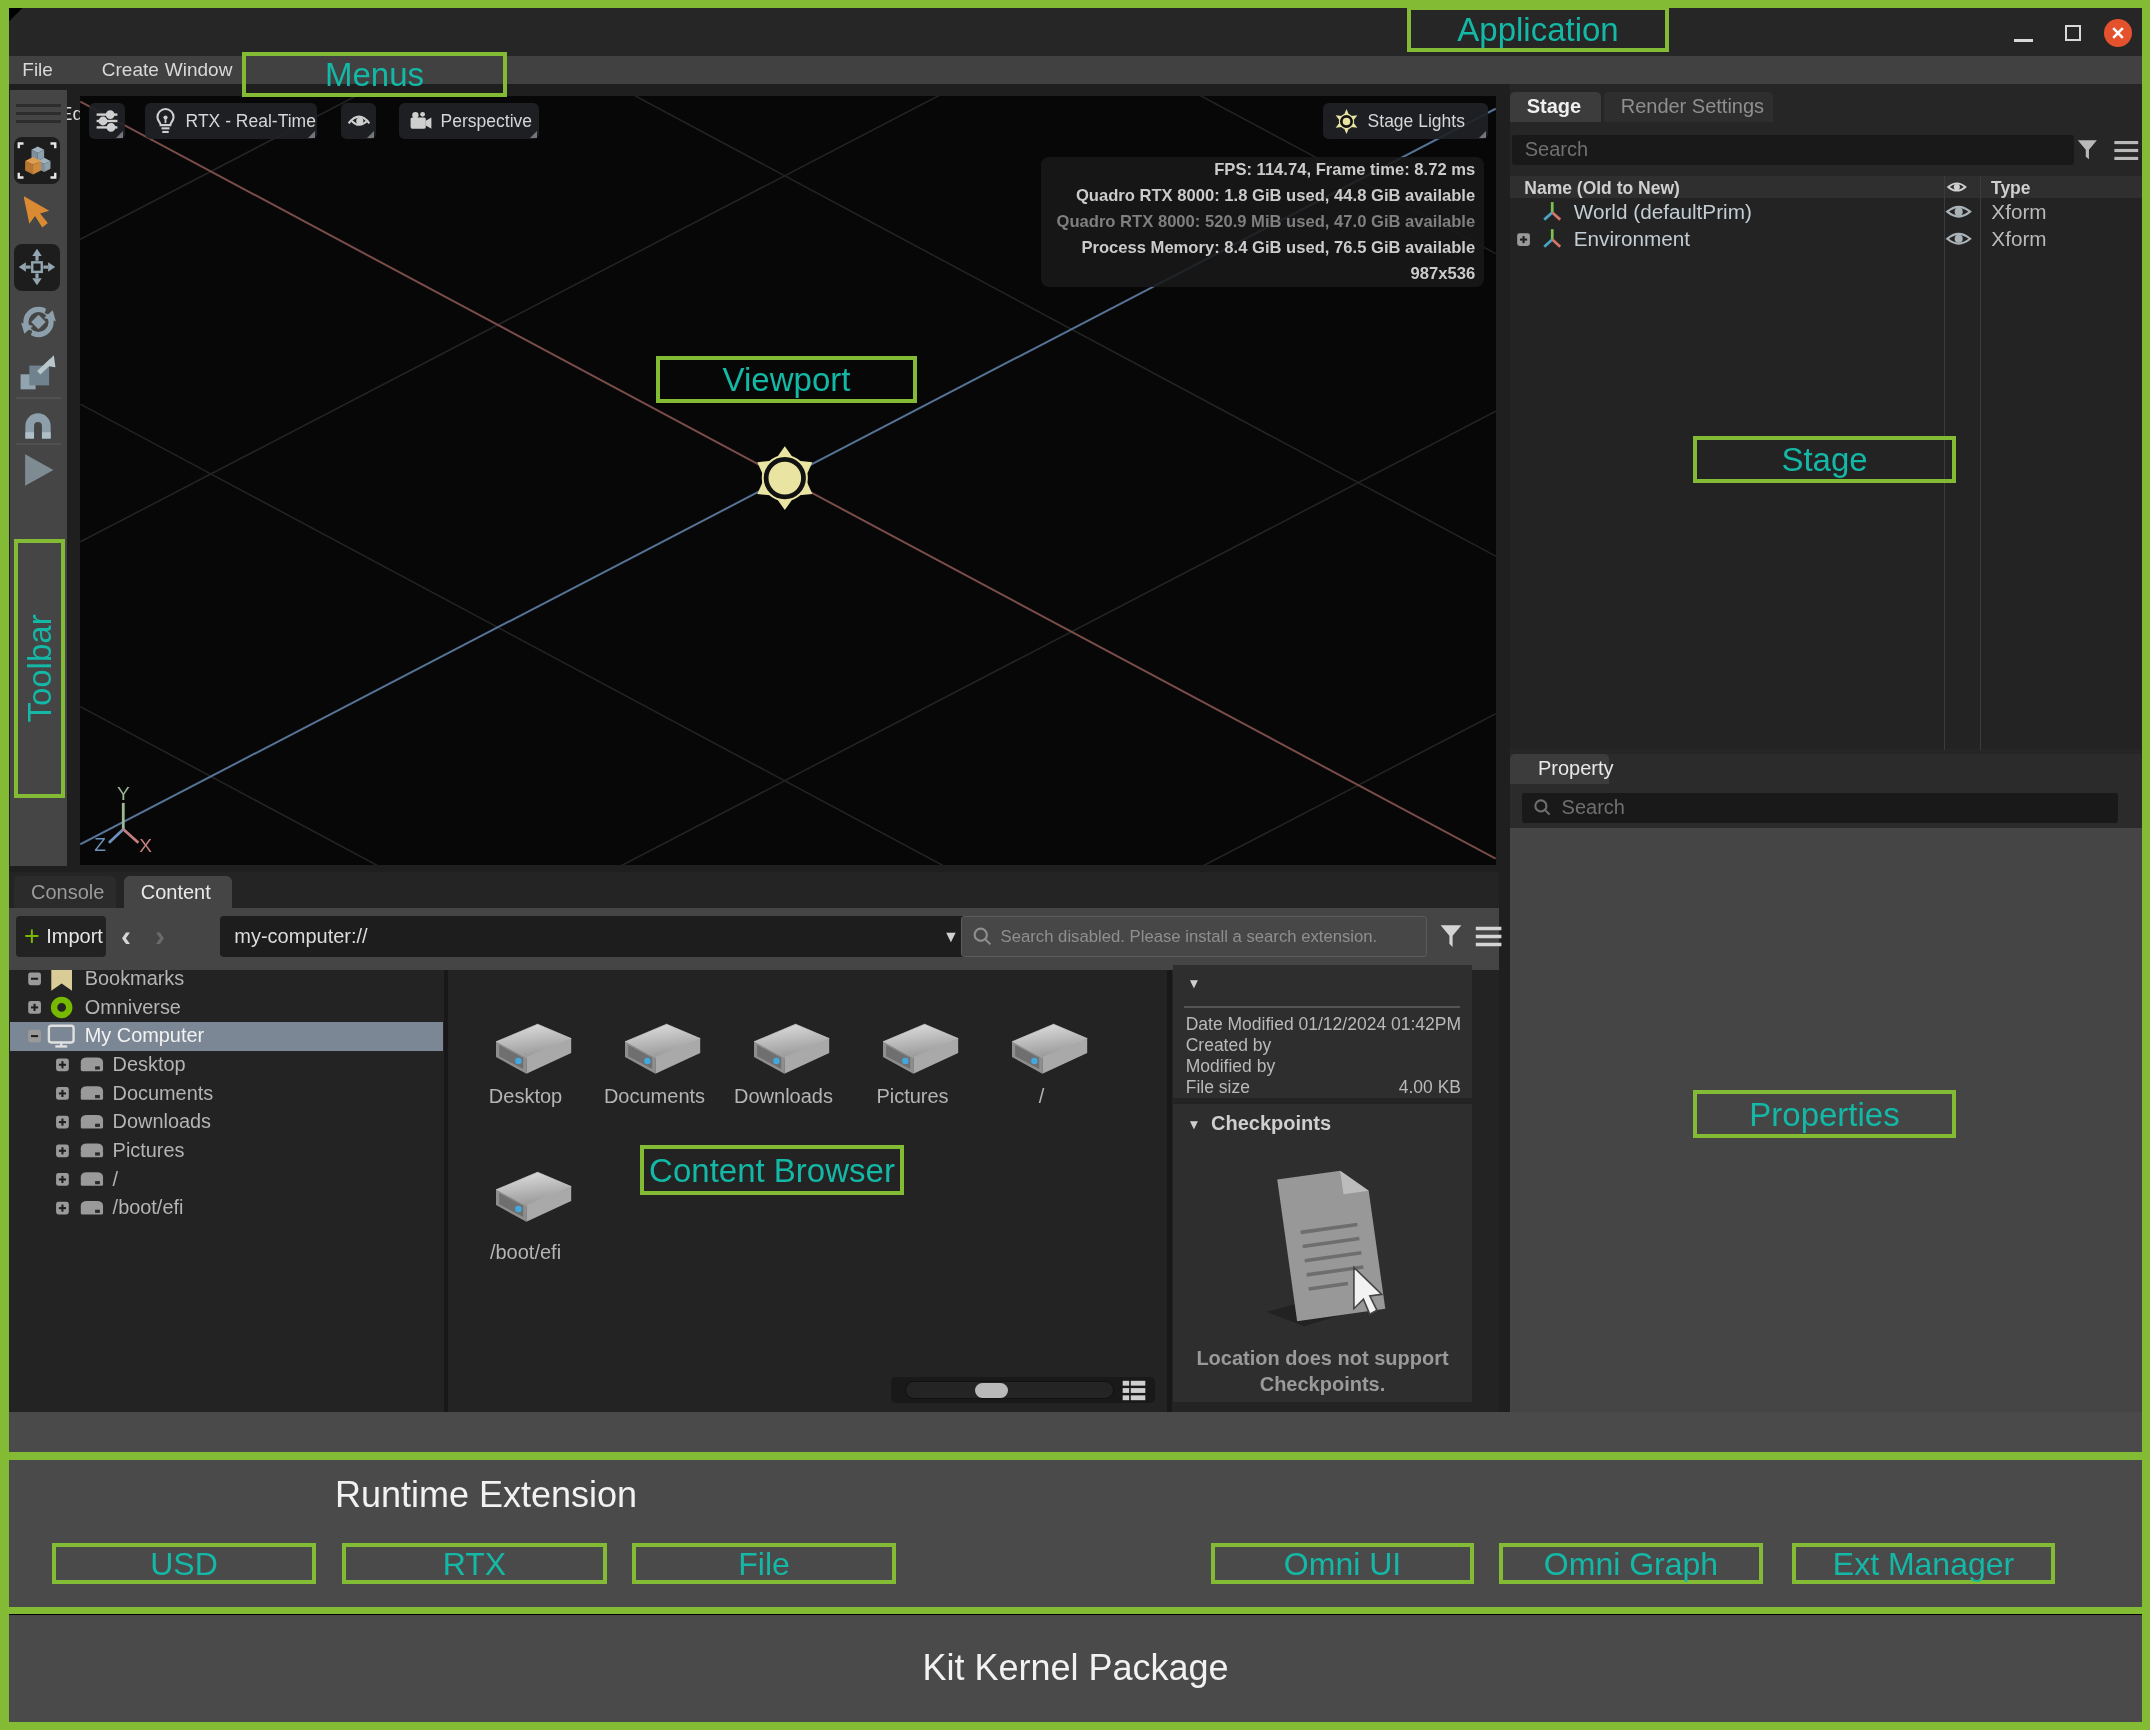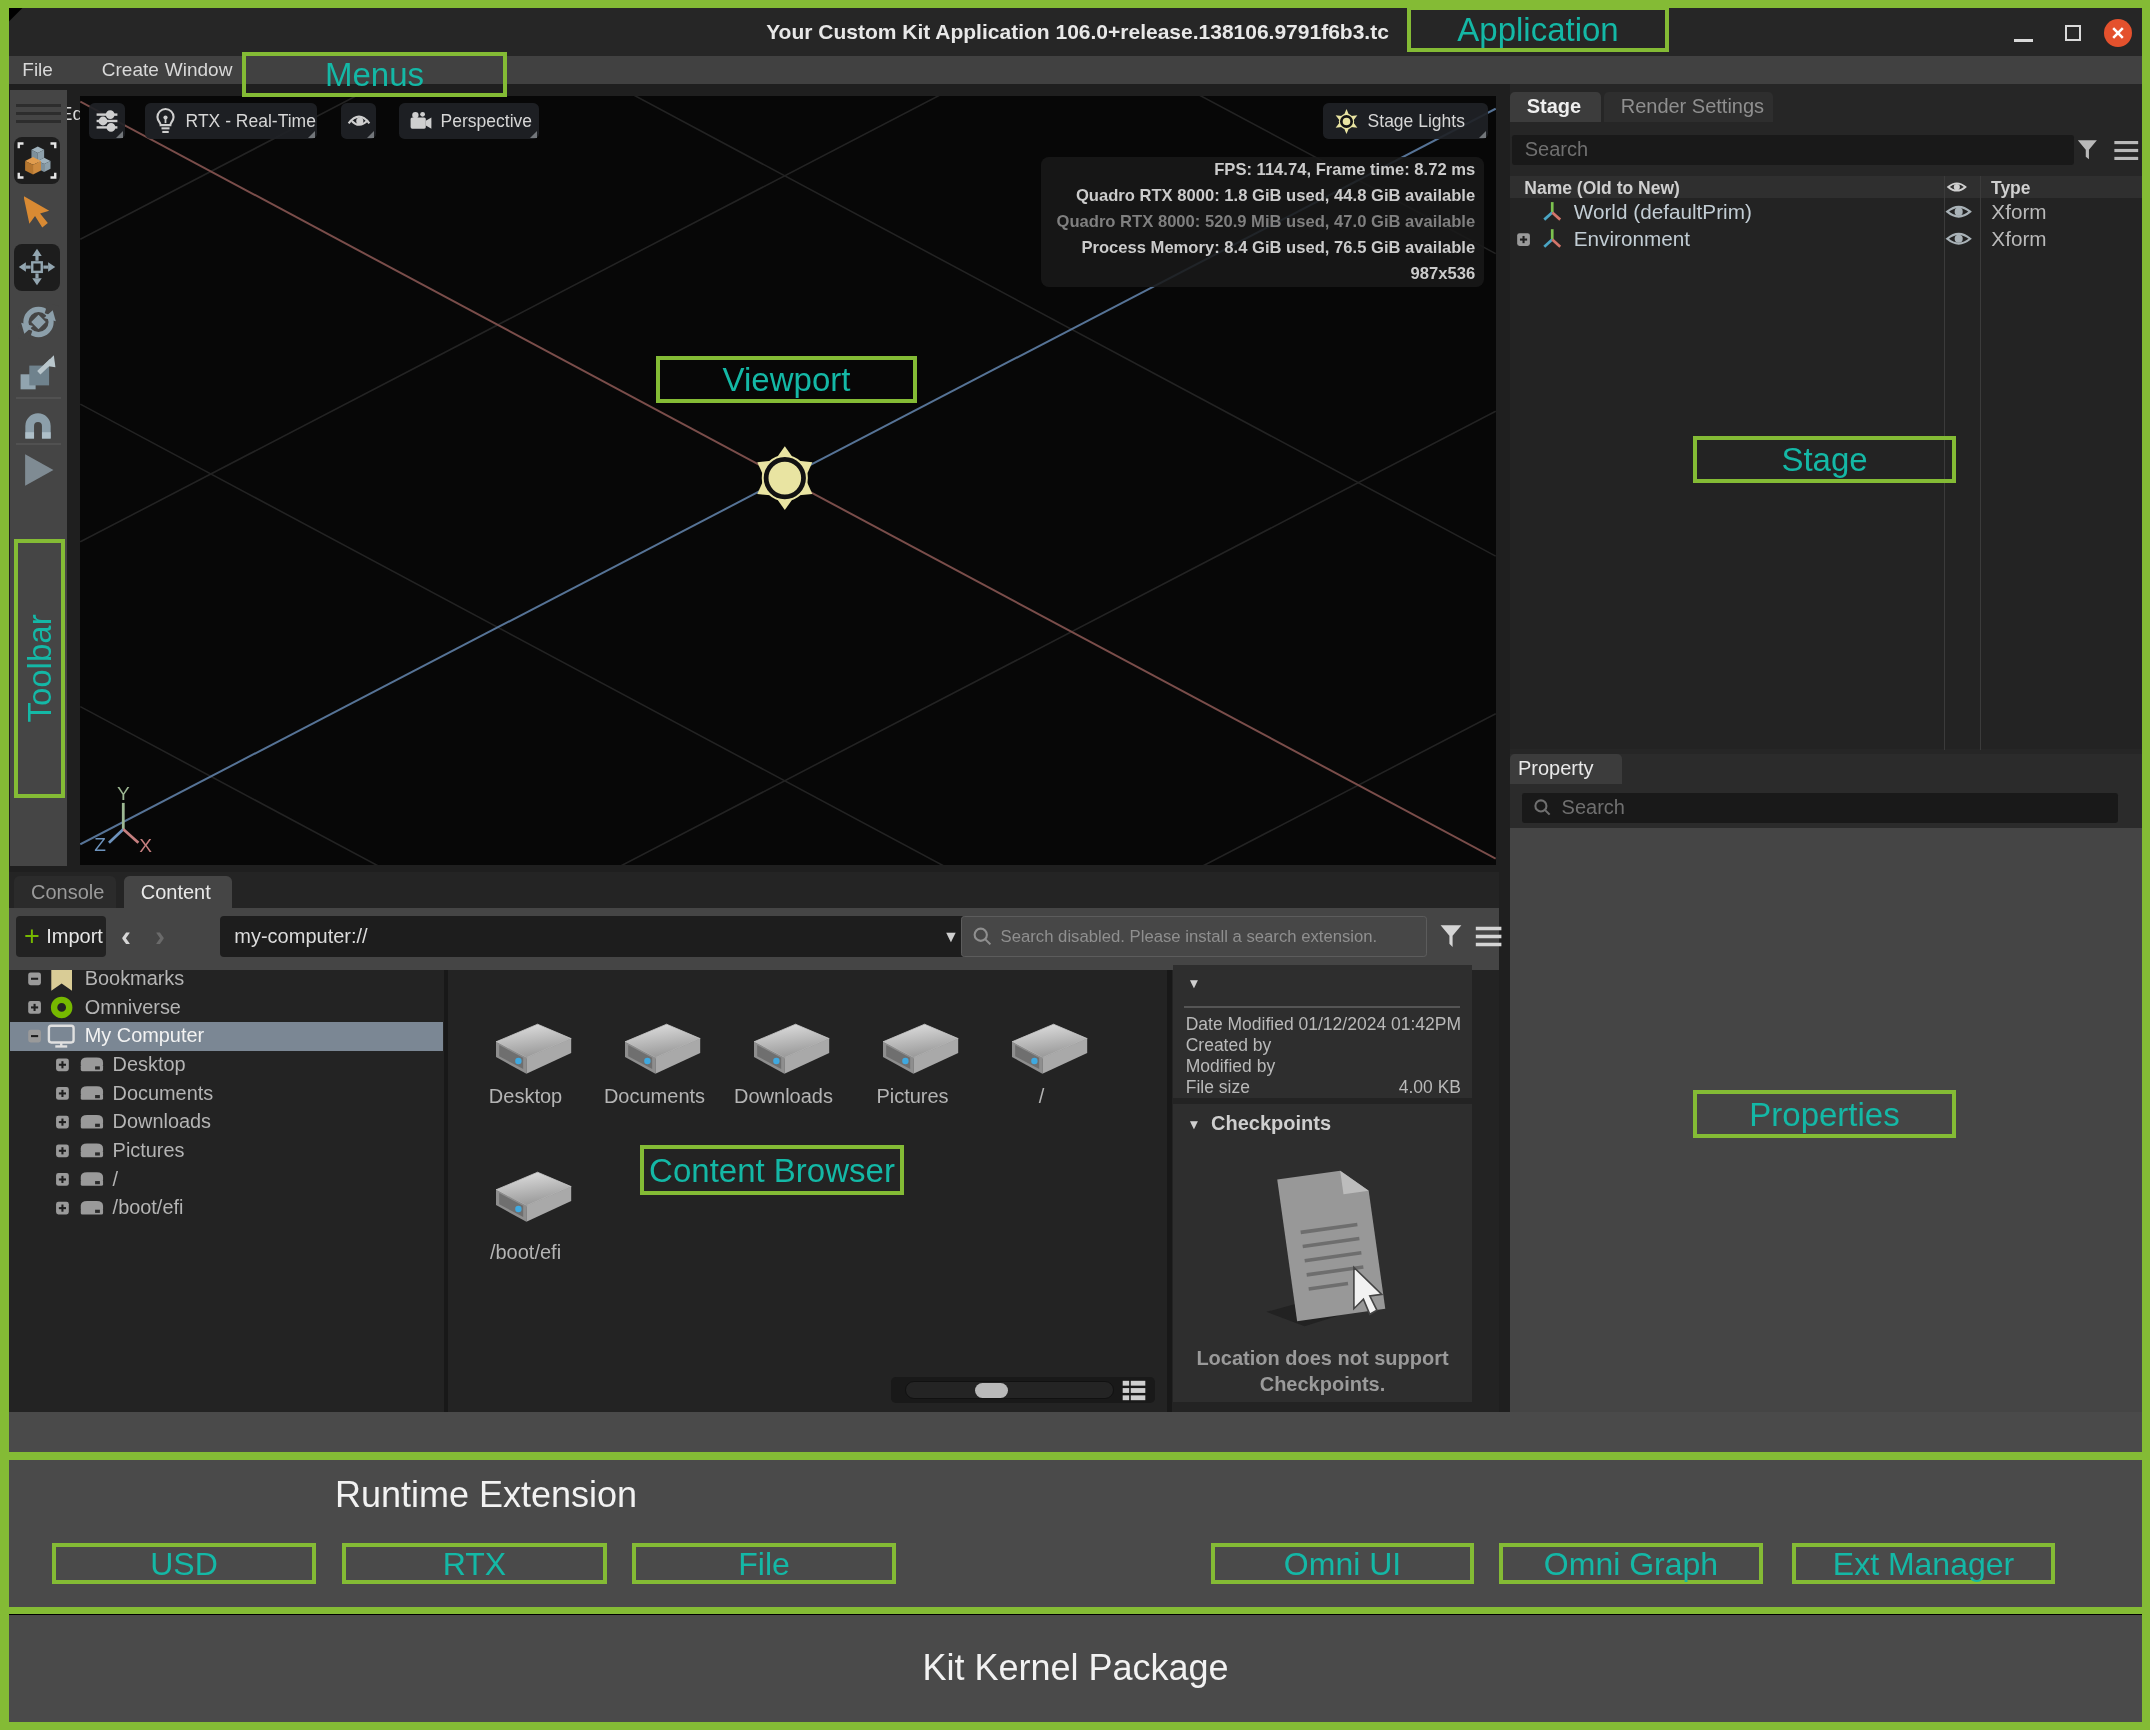--- a/index.html
+++ b/index.html
@@ -14,21 +14,20 @@
     background:transparent; color:#14b8a6;
     display:flex; align-items:center; justify-content:center;
     font-size:33px; line-height:1; white-space:nowrap;
   }
 </style>
 </head>
 <body>
 <div id="root">
   <div class="abs" style="left:8.8px;top:84px;width:2133px;height:1329px;background:#1f1f1f;"></div>
   <div class="abs" style="left:8.8px;top:8px;width:2133px;height:48px;background:#262626;border-top-left-radius:11px;"></div>
-  <div class="abs" style="left:763px;top:20px;width:629px;text-align:center;color:#e8e8e8;font-size:21px;font-weight:bold;white-space:nowrap;">Your Custom Kit Application 106.0+release.138106.9791f6b3.tc</div>
   <div class="abs" style="left:2014px;top:39px;width:19px;height:3.2px;background:#d9d9d9;"></div>
   <div class="abs" style="left:2065px;top:25px;width:16px;height:16px;border:2px solid #d9d9d9;"></div>
   <div class="abs" style="left:2104px;top:19px;width:28px;height:28px;border-radius:50%;background:#e4512d;"></div>
   <svg class="abs" style="left:2104px;top:19px;" width="28" height="28" viewBox="0 0 35 35">
       <g stroke="#fff" stroke-width="3.2">
         <line x1="11.5" y1="11.5" x2="23.5" y2="23.5"></line>
         <line x1="23.5" y1="11.5" x2="11.5" y2="23.5"></line>
       </g>
     </svg>
 
@@ -245,21 +244,21 @@
       <g transform="translate(563,51) scale(1.1)">
         <path d="M-13 0 Q0 -11 13 0 Q0 11 -13 0 Z" fill="none" stroke="#a9b2b7" stroke-width="2.6"></path>
         <circle cx="0" cy="0" r="4.6" fill="#a9b2b7"></circle>
       </g>
       <text x="80" y="26" fill="#c2cdd4" font-size="26">World (defaultPrim)</text>
       <text x="80" y="60" fill="#c2cdd4" font-size="26">Environment</text>
       <text x="604" y="26" fill="#b9b9b9" font-size="26">Xform</text>
       <text x="604" y="60" fill="#b9b9b9" font-size="26">Xform</text>
     </svg>
     <div class="abs" style="left:1510px;top:754px;width:632px;height:658px;background:#2b2b2b;"></div>
-    <div class="abs" style="left:1510px;top:754px;width:112px;height:29.5px;background:#3c3c3c;border-radius:4.8px 4.8px 0 0;color:#e9e9e9;font-size:20px;display:flex;align-items:center;padding-left:8px;">Property</div>
+    <div class="abs" style="left:1510px;top:754px;width:99px;height:29.5px;background:#3c3c3c;border-radius:4.8px 4.8px 0 0;color:#e9e9e9;font-size:20px;display:flex;align-items:center;padding-left:28px;">Property</div>
     <div class="abs" style="left:1522px;top:793px;width:596px;height:29.5px;background:#191919;border-radius:2.4px;color:#6f6f6f;font-size:20px;display:flex;align-items:center;padding-left:11px;">
       <svg width="19" height="19" viewBox="0 0 24 24" style="margin-right:9.6px;">
         <circle cx="10" cy="10" r="7" fill="none" stroke="#6f6f6f" stroke-width="2.6"></circle>
         <line x1="15" y1="15" x2="21" y2="21" stroke="#6f6f6f" stroke-width="2.6"></line>
       </svg>Search</div>
     <div class="abs" style="left:1510px;top:828px;width:632px;height:584px;background:#454545;"></div>
   <div class="abs" style="left:8.8px;top:872px;width:1490px;height:540px;background:#242424;"></div>
     <div class="abs" style="left:14.3px;top:876px;width:102px;height:32px;background:#2b2b2b;border-radius:5.6px 5.6px 0 0;color:#9a9a9a;font-size:20px;display:flex;align-items:center;padding-left:16.7px;">Console</div>
     <div class="abs" style="left:124px;top:876px;width:108px;height:32px;background:#454545;border-radius:5.6px 5.6px 0 0;color:#e9e9e9;font-size:20px;font-weight:normal;display:flex;align-items:center;padding-left:16.7px;">Content</div>
     <div class="abs" style="left:8.8px;top:908px;width:1490px;height:62px;background:#454545;"></div>

